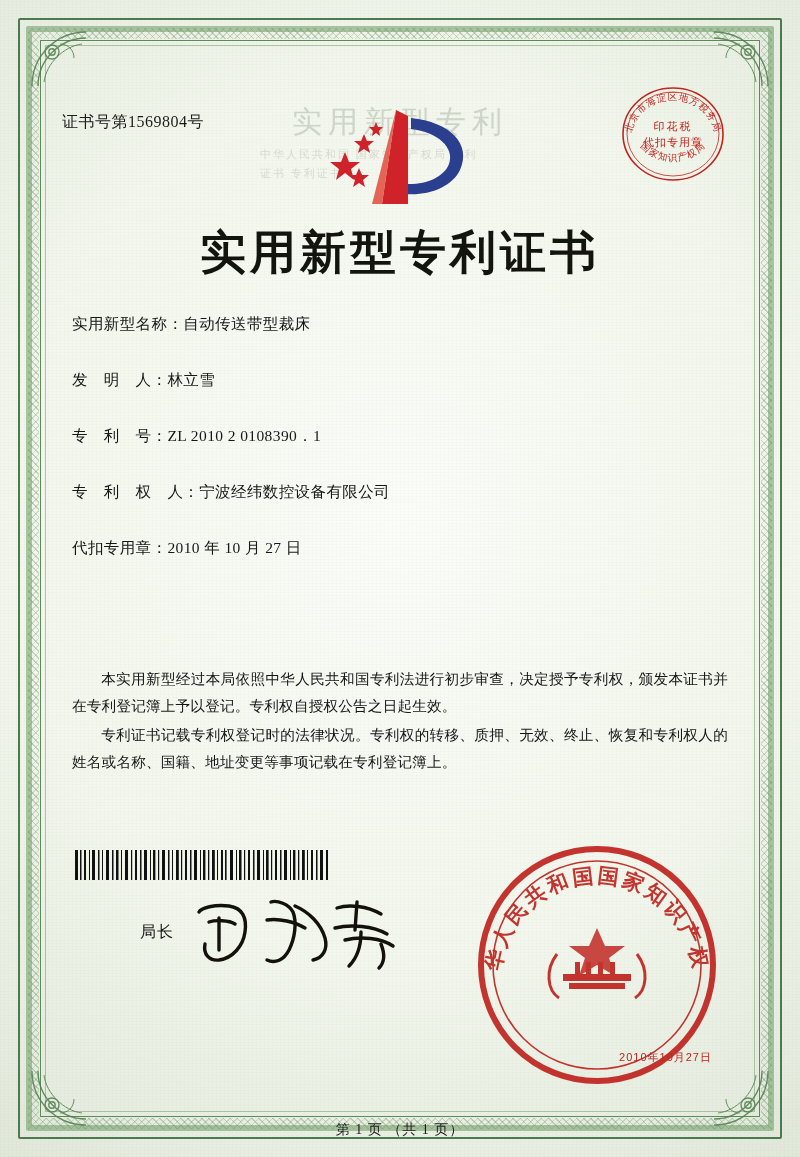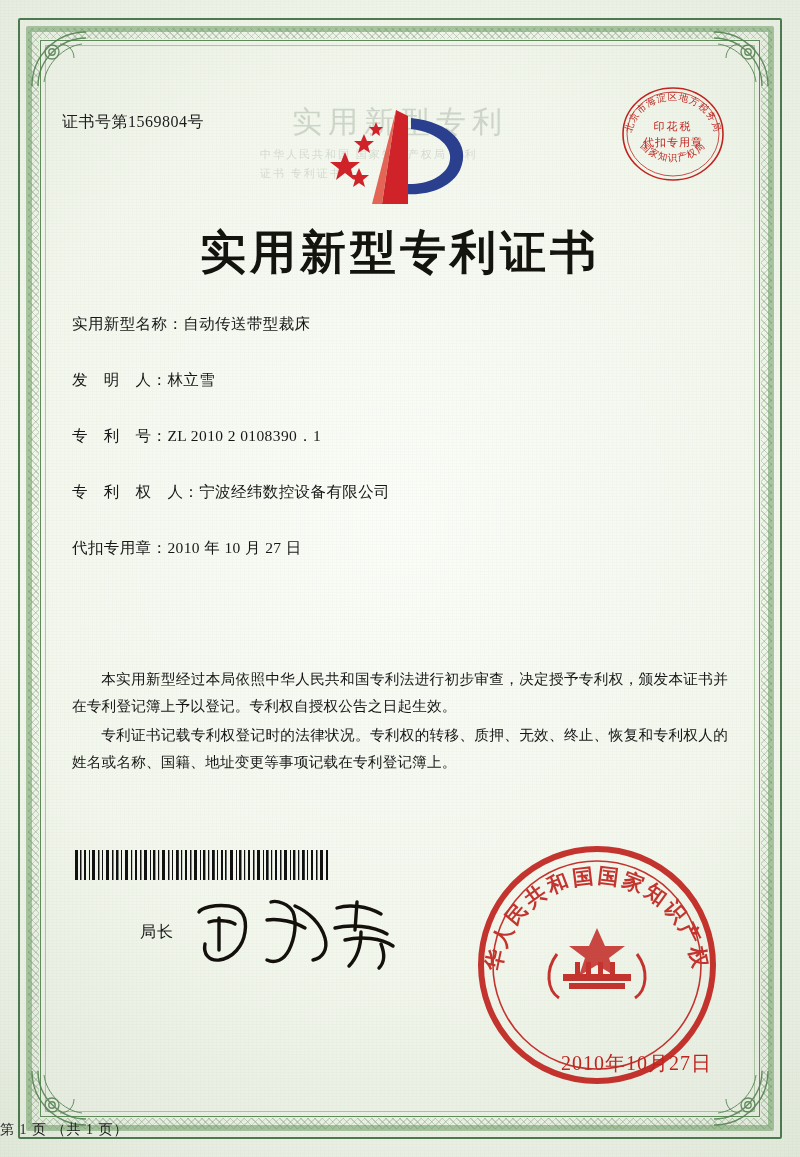--- a/index.html
+++ b/index.html
@@ -216,30 +216,31 @@
     position: absolute;
     right: 28px;
     top: 790px;
     width: 250px;
     height: 250px;
   }
   .seal-date {
     position: absolute;
     right: 38px;
     top: 1000px;
-    font-size: 20px;
+    font-size: 11px;
     color: #c0241f;
     letter-spacing: 1px;
-    font-family: Liberation Serif, serif;
+    font-family: Liberation Sans, sans-serif;
   }
 
   .footer {
     position: absolute;
     left: 0; right: 0;
     bottom: 18px;
+    text-align: center;
     font-size: 14px;
     color: #1d1d1d;
     letter-spacing: 1px;
   }
 </style>
 </head>
 <body>
 
 <div class="page">
   <div class="paper-bg"></div>

